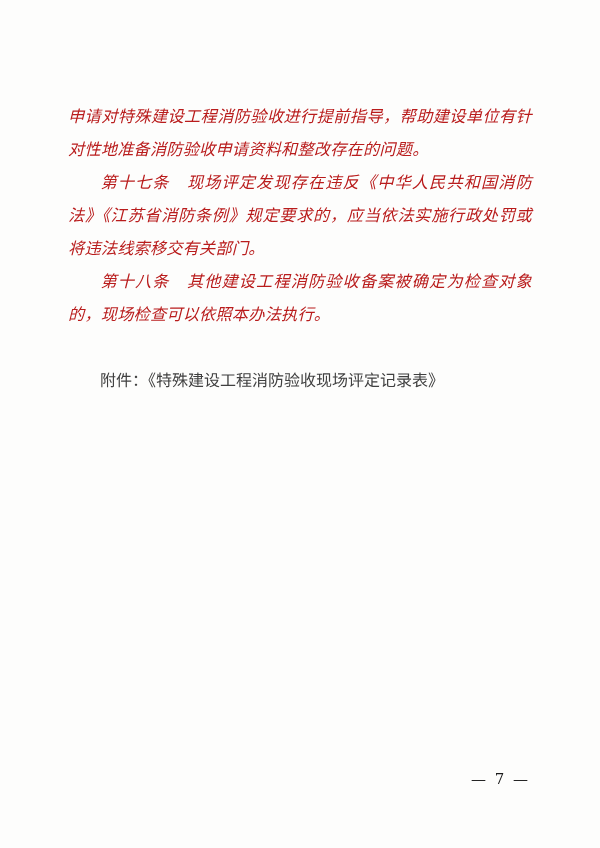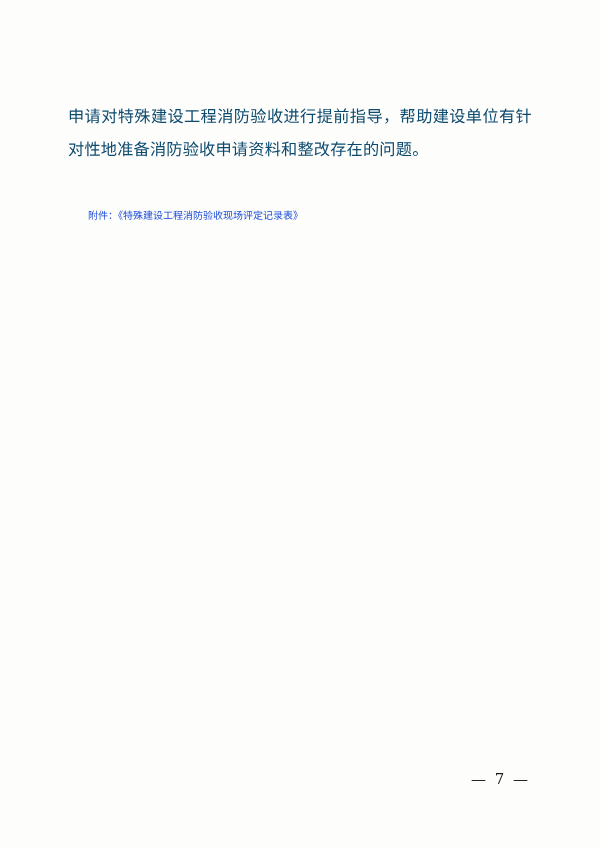--- a/index.html
+++ b/index.html
@@ -27,51 +27,54 @@
     top: 100px;
     width: 464px;
   }
   .para {
     font-size: 16.2px;
     line-height: 33px;
     text-align: justify;
     text-justify: inter-ideograph;
     letter-spacing: 0.2px;
     margin: 0 0 0 0;
-    color: #0c4a6e;
+    color: #b91c1c;
+    font-style: italic;
   }
   .indent {
     text-indent: 2em;
   }
   .attachment {
     margin-top: 33px;
     text-indent: 2em;
-    font-size: 10px;
+    font-size: 16px;
     line-height: 33px;
-    color: #1d4ed8;
+    color: #404040;
   }
   .page-number {
     position: absolute;
     right: 70px;
     bottom: 60px;
     font-size: 15px;
     letter-spacing: 2px;
     color: #1a1a1a;
     font-family: "DejaVu Serif", "Liberation Serif", serif;
   }
 </style>
 </head>
 <body>
 
 <div class="page">
   <div class="content">
 
     <p class="para">申请对特殊建设工程消防验收进行提前指导，帮助建设单位有针对性地准备消防验收申请资料和整改存在的问题。</p>
 
+    <p class="para indent">第十七条　现场评定发现存在违反《中华人民共和国消防法》《江苏省消防条例》规定要求的，应当依法实施行政处罚或将违法线索移交有关部门。</p>
 
+    <p class="para indent">第十八条　其他建设工程消防验收备案被确定为检查对象的，现场检查可以依照本办法执行。</p>
 
 
 
     <p class="attachment">附件：《特殊建设工程消防验收现场评定记录表》</p>
   </div>
 
   <div class="page-number">— 7 —</div>
 </div>
 
 </body></html>

